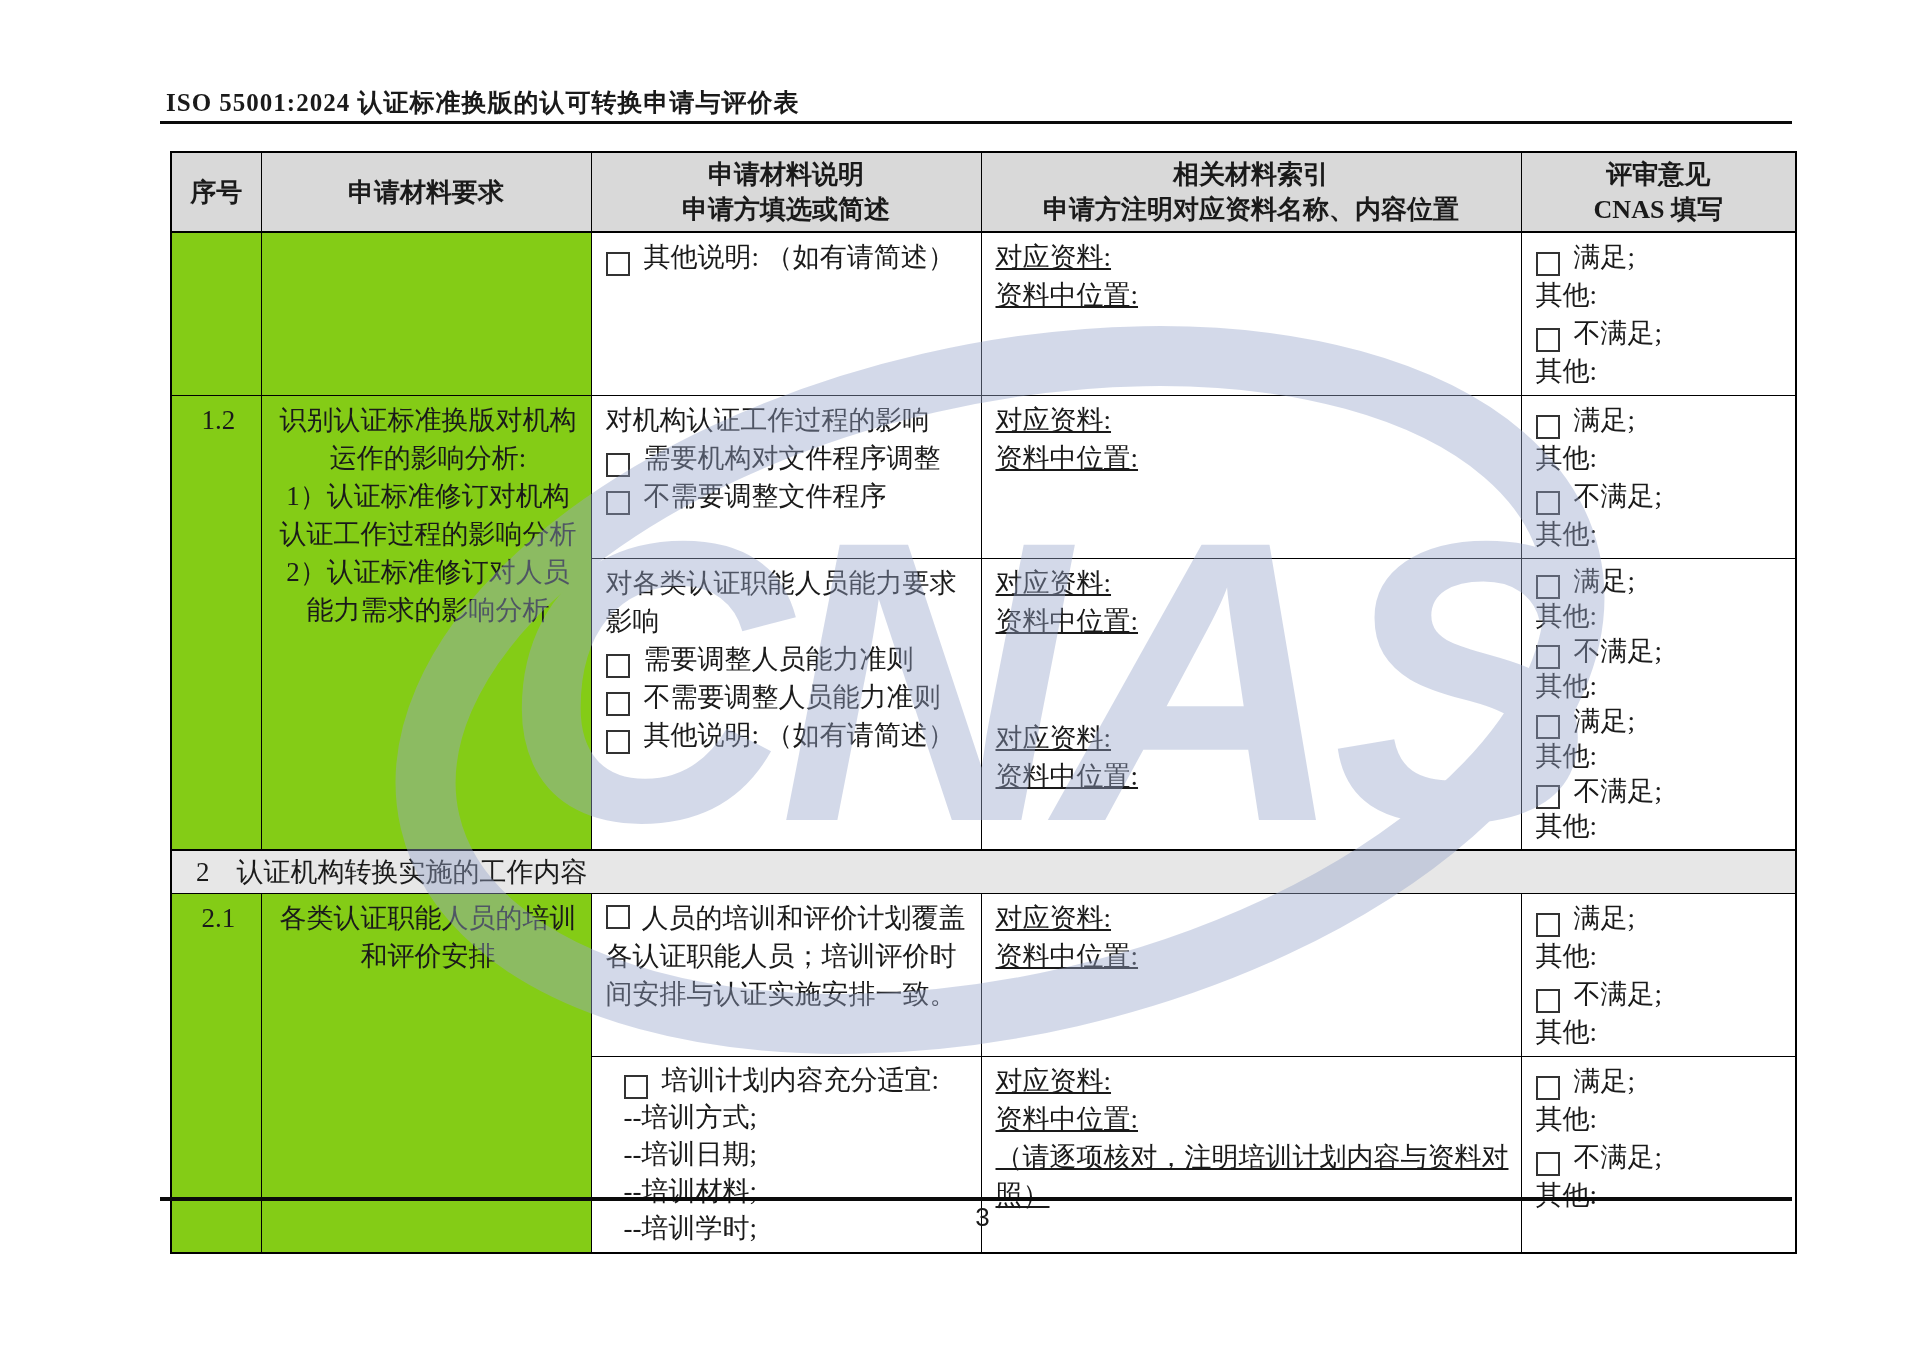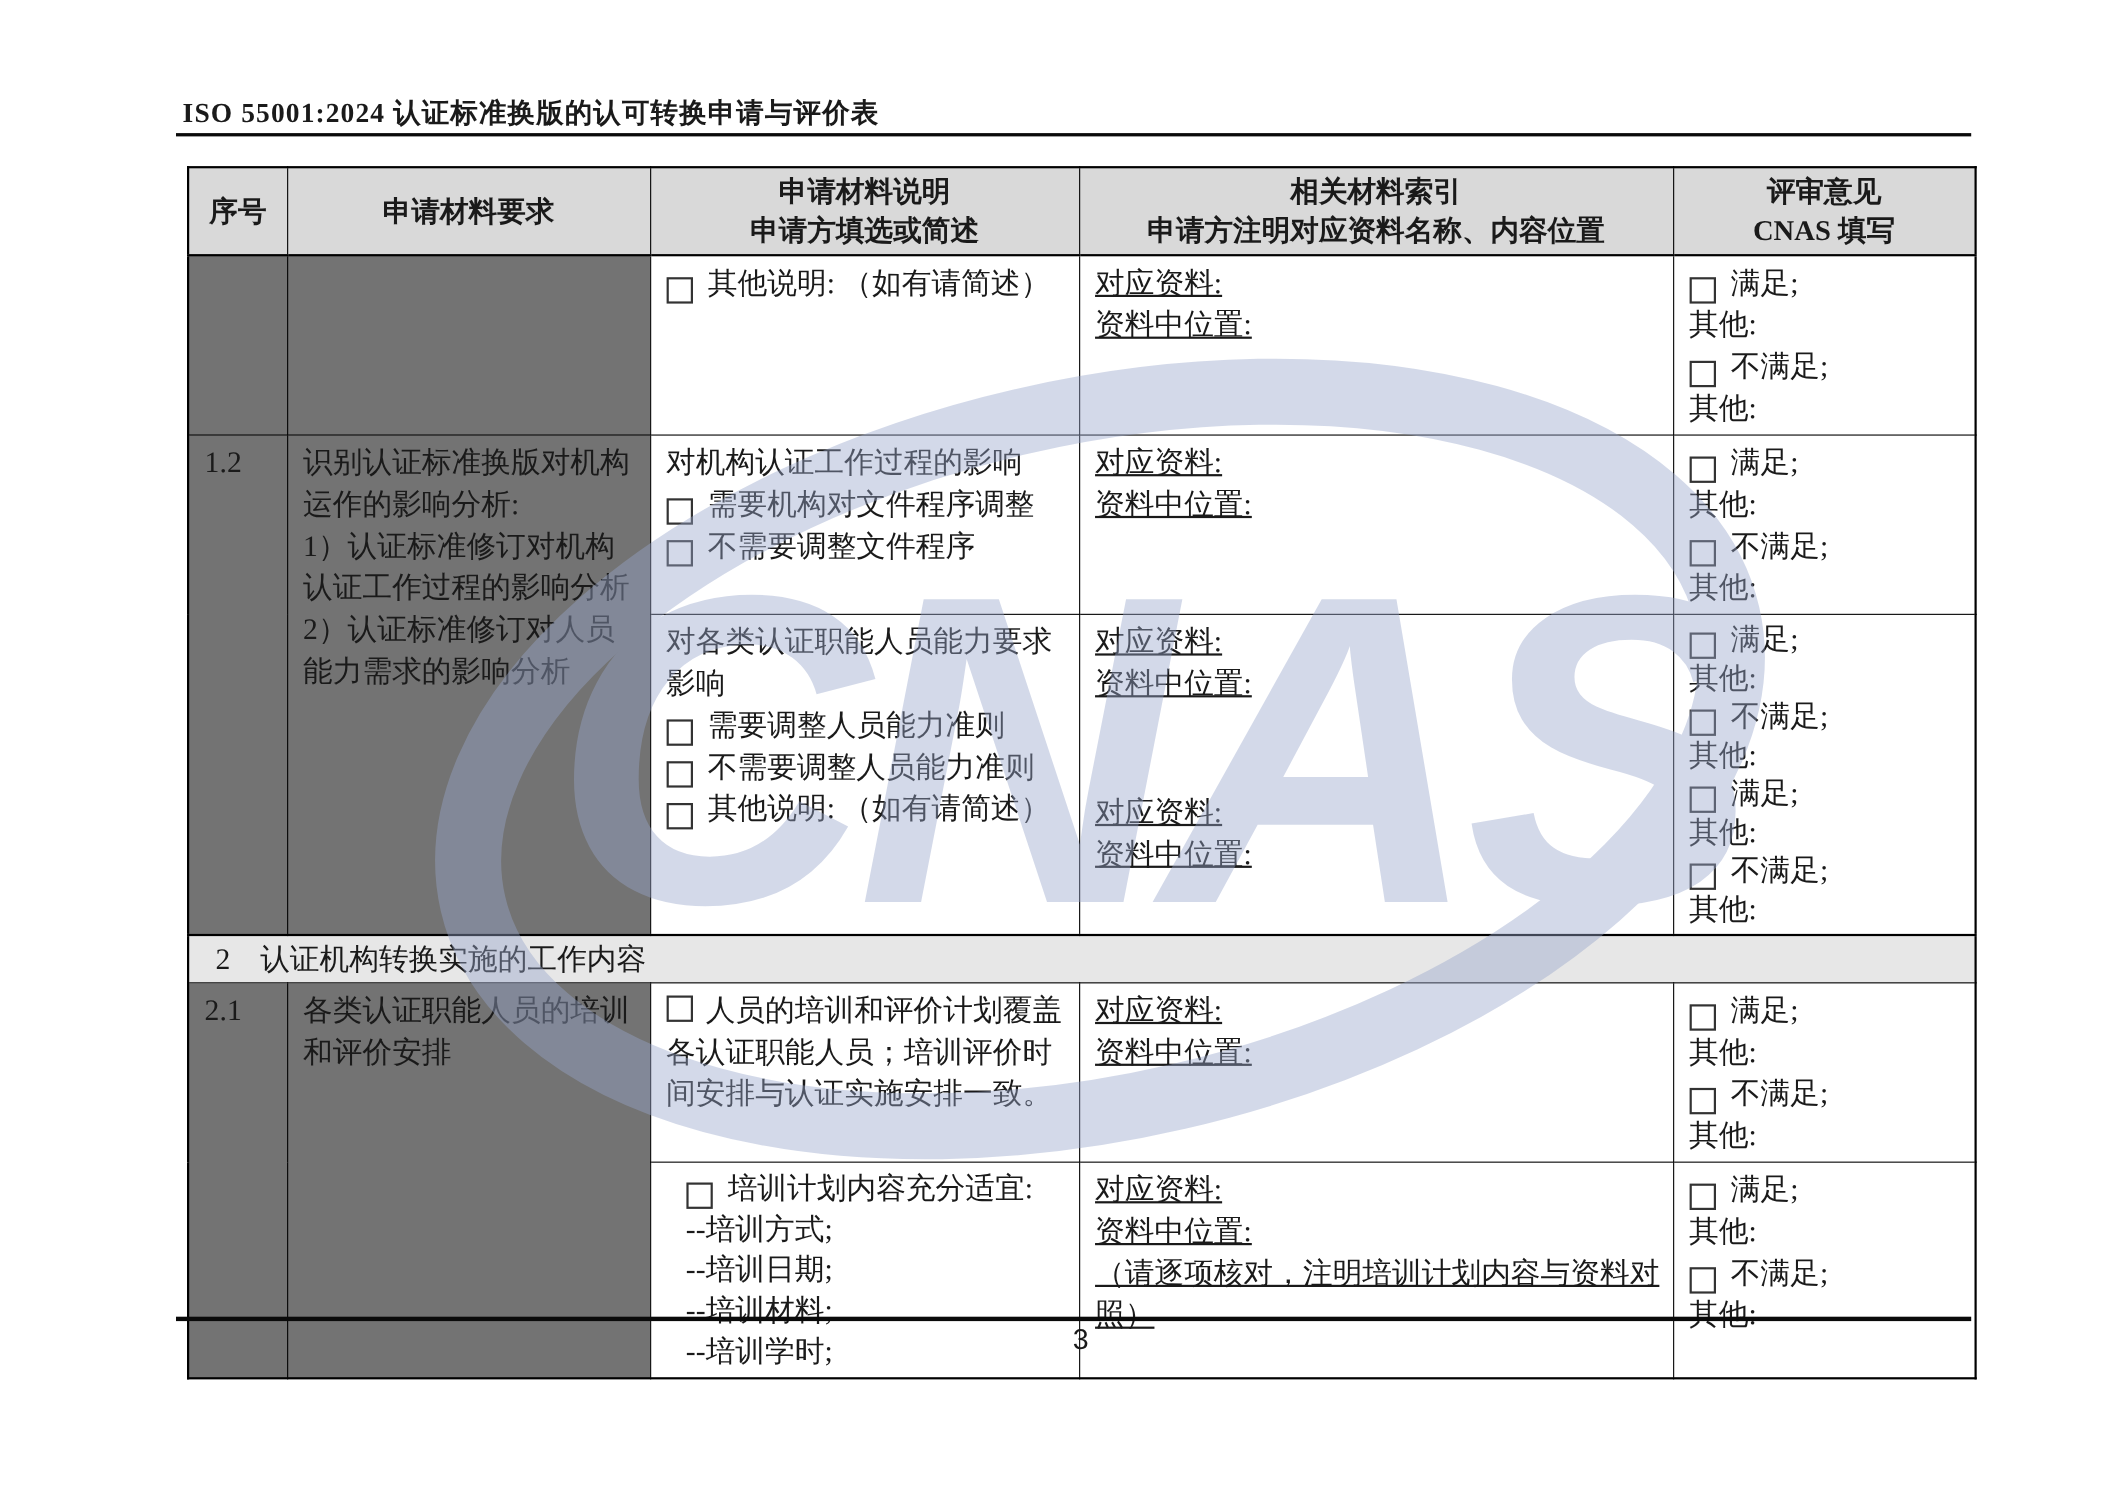--- a/index.html
+++ b/index.html
@@ -7,21 +7,21 @@
         font-family:"Liberation Serif","DejaVu Serif",serif;color:#1a1a1a;}
   .watermark{position:absolute;left:0;top:0;z-index:6;pointer-events:none;}
   .title{position:absolute;left:166px;top:86px;font-size:25px;font-weight:bold;letter-spacing:1px;z-index:2;}
   .title-rule{position:absolute;left:160px;top:121px;width:1632px;height:3px;background:#0a0a0a;z-index:2;}
   table.grid{position:absolute;left:170px;top:151px;width:1625px;z-index:2;
              border-collapse:collapse;table-layout:fixed;border:2px solid #000;}
   table.grid td{border:1px solid #000;vertical-align:top;padding:5px 10px 5px 14px;
                 font-size:27px;line-height:38px;}
   tr.hdr td{background:#d9d9d9;text-align:center;vertical-align:middle;font-weight:bold;
             font-size:26px;line-height:35px;border-bottom:2px solid #000;padding:4px 4px;}
-  td.shade{background:#737373;}
+  td.shade{background:#84cc16;text-align:center;}
   tr.section td{background:#e7e7e7;border-top:2px solid #000;padding:3px 0 3px 24px;line-height:36px;}
   td.seq{padding-left:16px;}
   td.req{padding-left:18px;white-space:pre-line;margin-left:28px;}
   td.idx{padding-left:22px;text-decoration:underline;}
   td.rev{padding-left:24px;margin-left:30px;}
   .pline{margin:0;}
   .rline{display:flex;gap:14px;white-space:nowrap;align-items:flex-end;}
   .cb{display:inline-block;width:20px;height:20px;border:2px solid #333;background:transparent;
       flex:0 0 auto;margin-top:7px;}
   .cbi{vertical-align:-2px;margin-right:12px;margin-top:0;}

